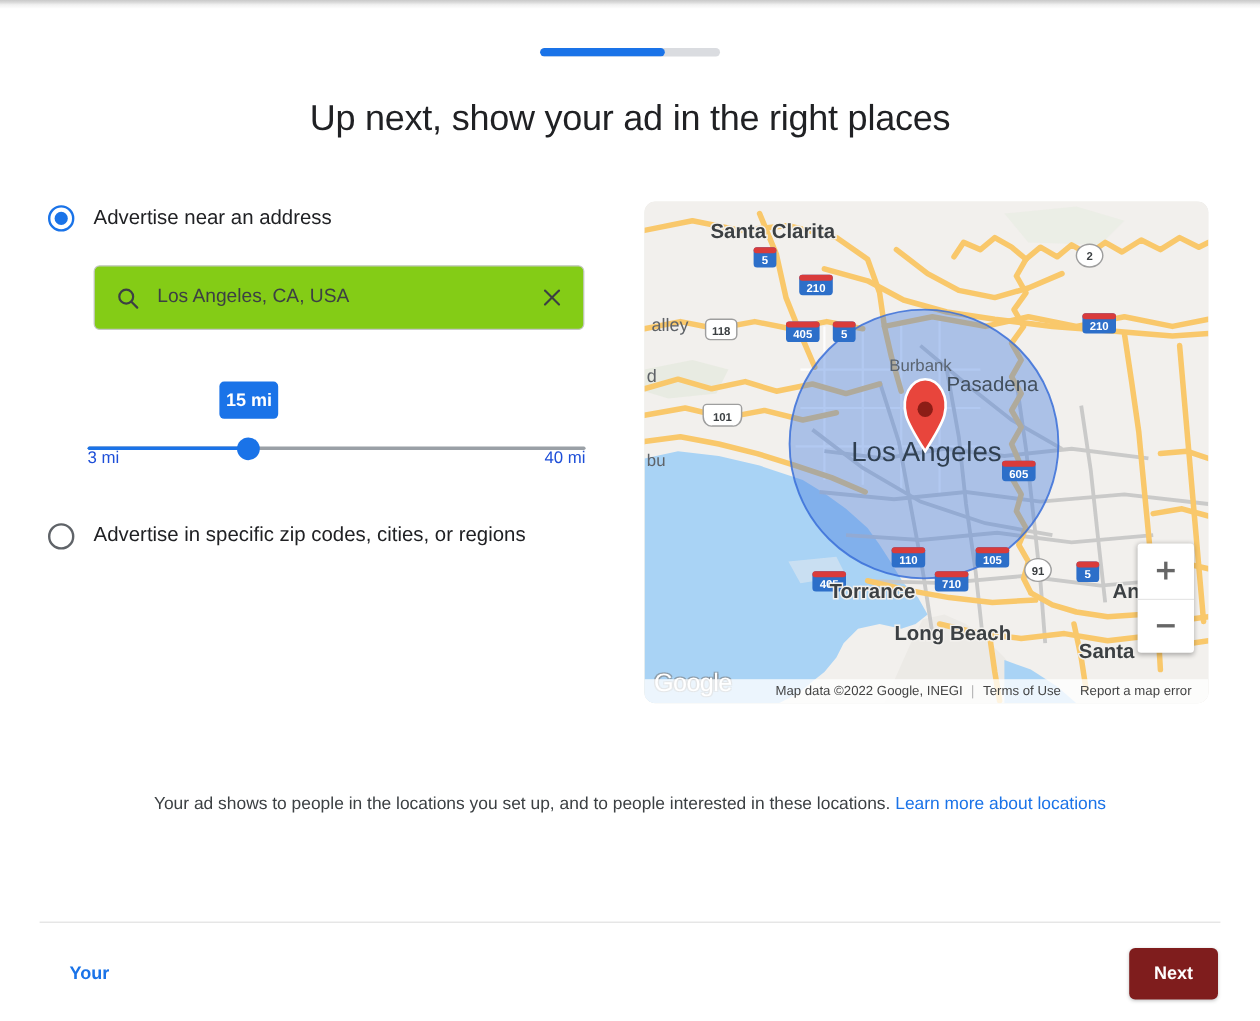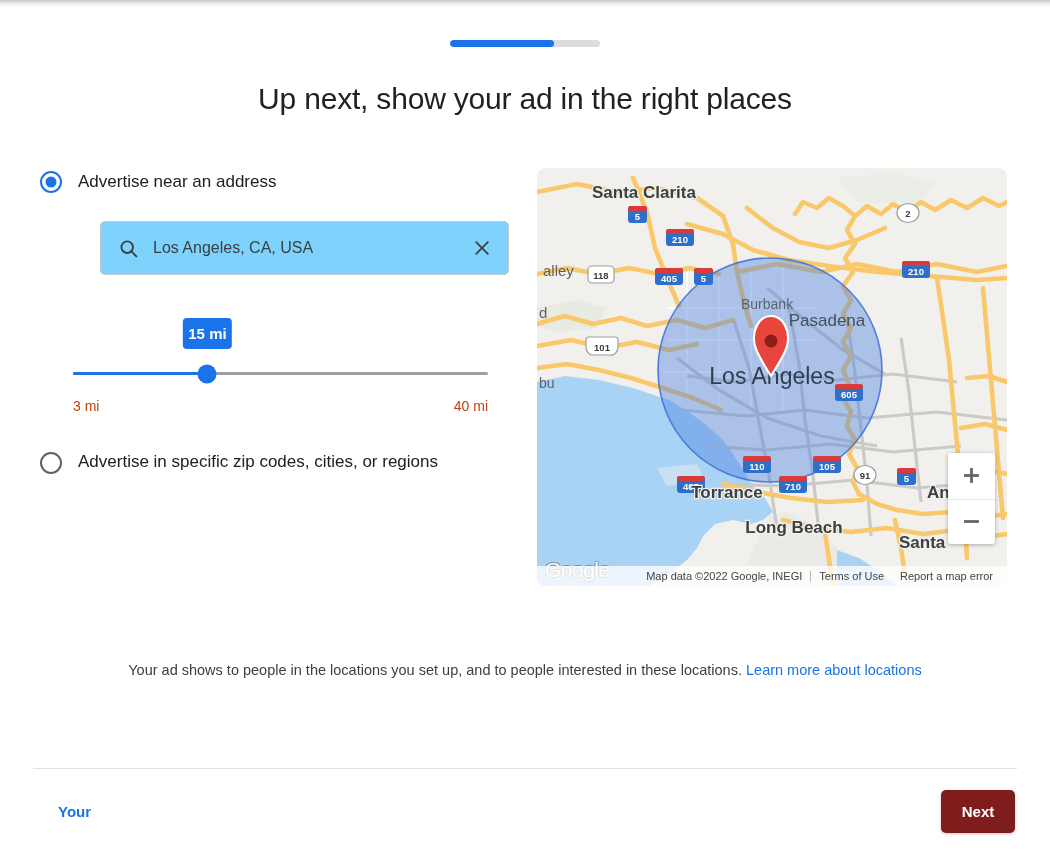--- a/index.html
+++ b/index.html
@@ -105,26 +105,26 @@
     line-height: 26px;
     font-weight: 500;
     padding-top: 1px;
   }
   .option-label-2 { max-width: 400px; }
 
   
   .search-box {
     position: relative;
     margin-top: 26px;
-    margin-left: 60px;
+    margin-left: 38px;
     width: 409px;
     height: 54px;
     border: 1px solid #c4c7c5;
     border-radius: 5px;
-    background: #7dd3fc;
+    background: #84cc16;
     display: flex;
     align-items: center;
     padding: 0 14px 0 16px;
     cursor: text;
   }
   .search-icon {
     flex: 0 0 auto;
     width: 22px; height: 22px;
     color: #3c4043;
     display: flex; align-items: center; justify-content: center;
@@ -189,31 +189,31 @@
     top: 50%;
     left: 32.4%;
     transform: translate(-50%, -50%);
     width: 19px; height: 19px;
     border-radius: 50%;
     background: #1a73e8;
     cursor: pointer;
   }
   .slider-minmax {
     position: absolute;
-    top: 80px;
+    top: 55px;
     left: 0;
     width: 415px;
     display: flex;
     justify-content: space-between;
     font-size: 14px;
-    color: #c2410c;
+    color: #1d4ed8;
   }
 
   .option-row-2 {
-    margin-top: 52px;
+    margin-top: 36px;
     align-items: center;
   }
 
   
   .map-card {
     position: absolute;
     top: 168px;
     left: 537px;
     width: 470px;
     height: 418px;

